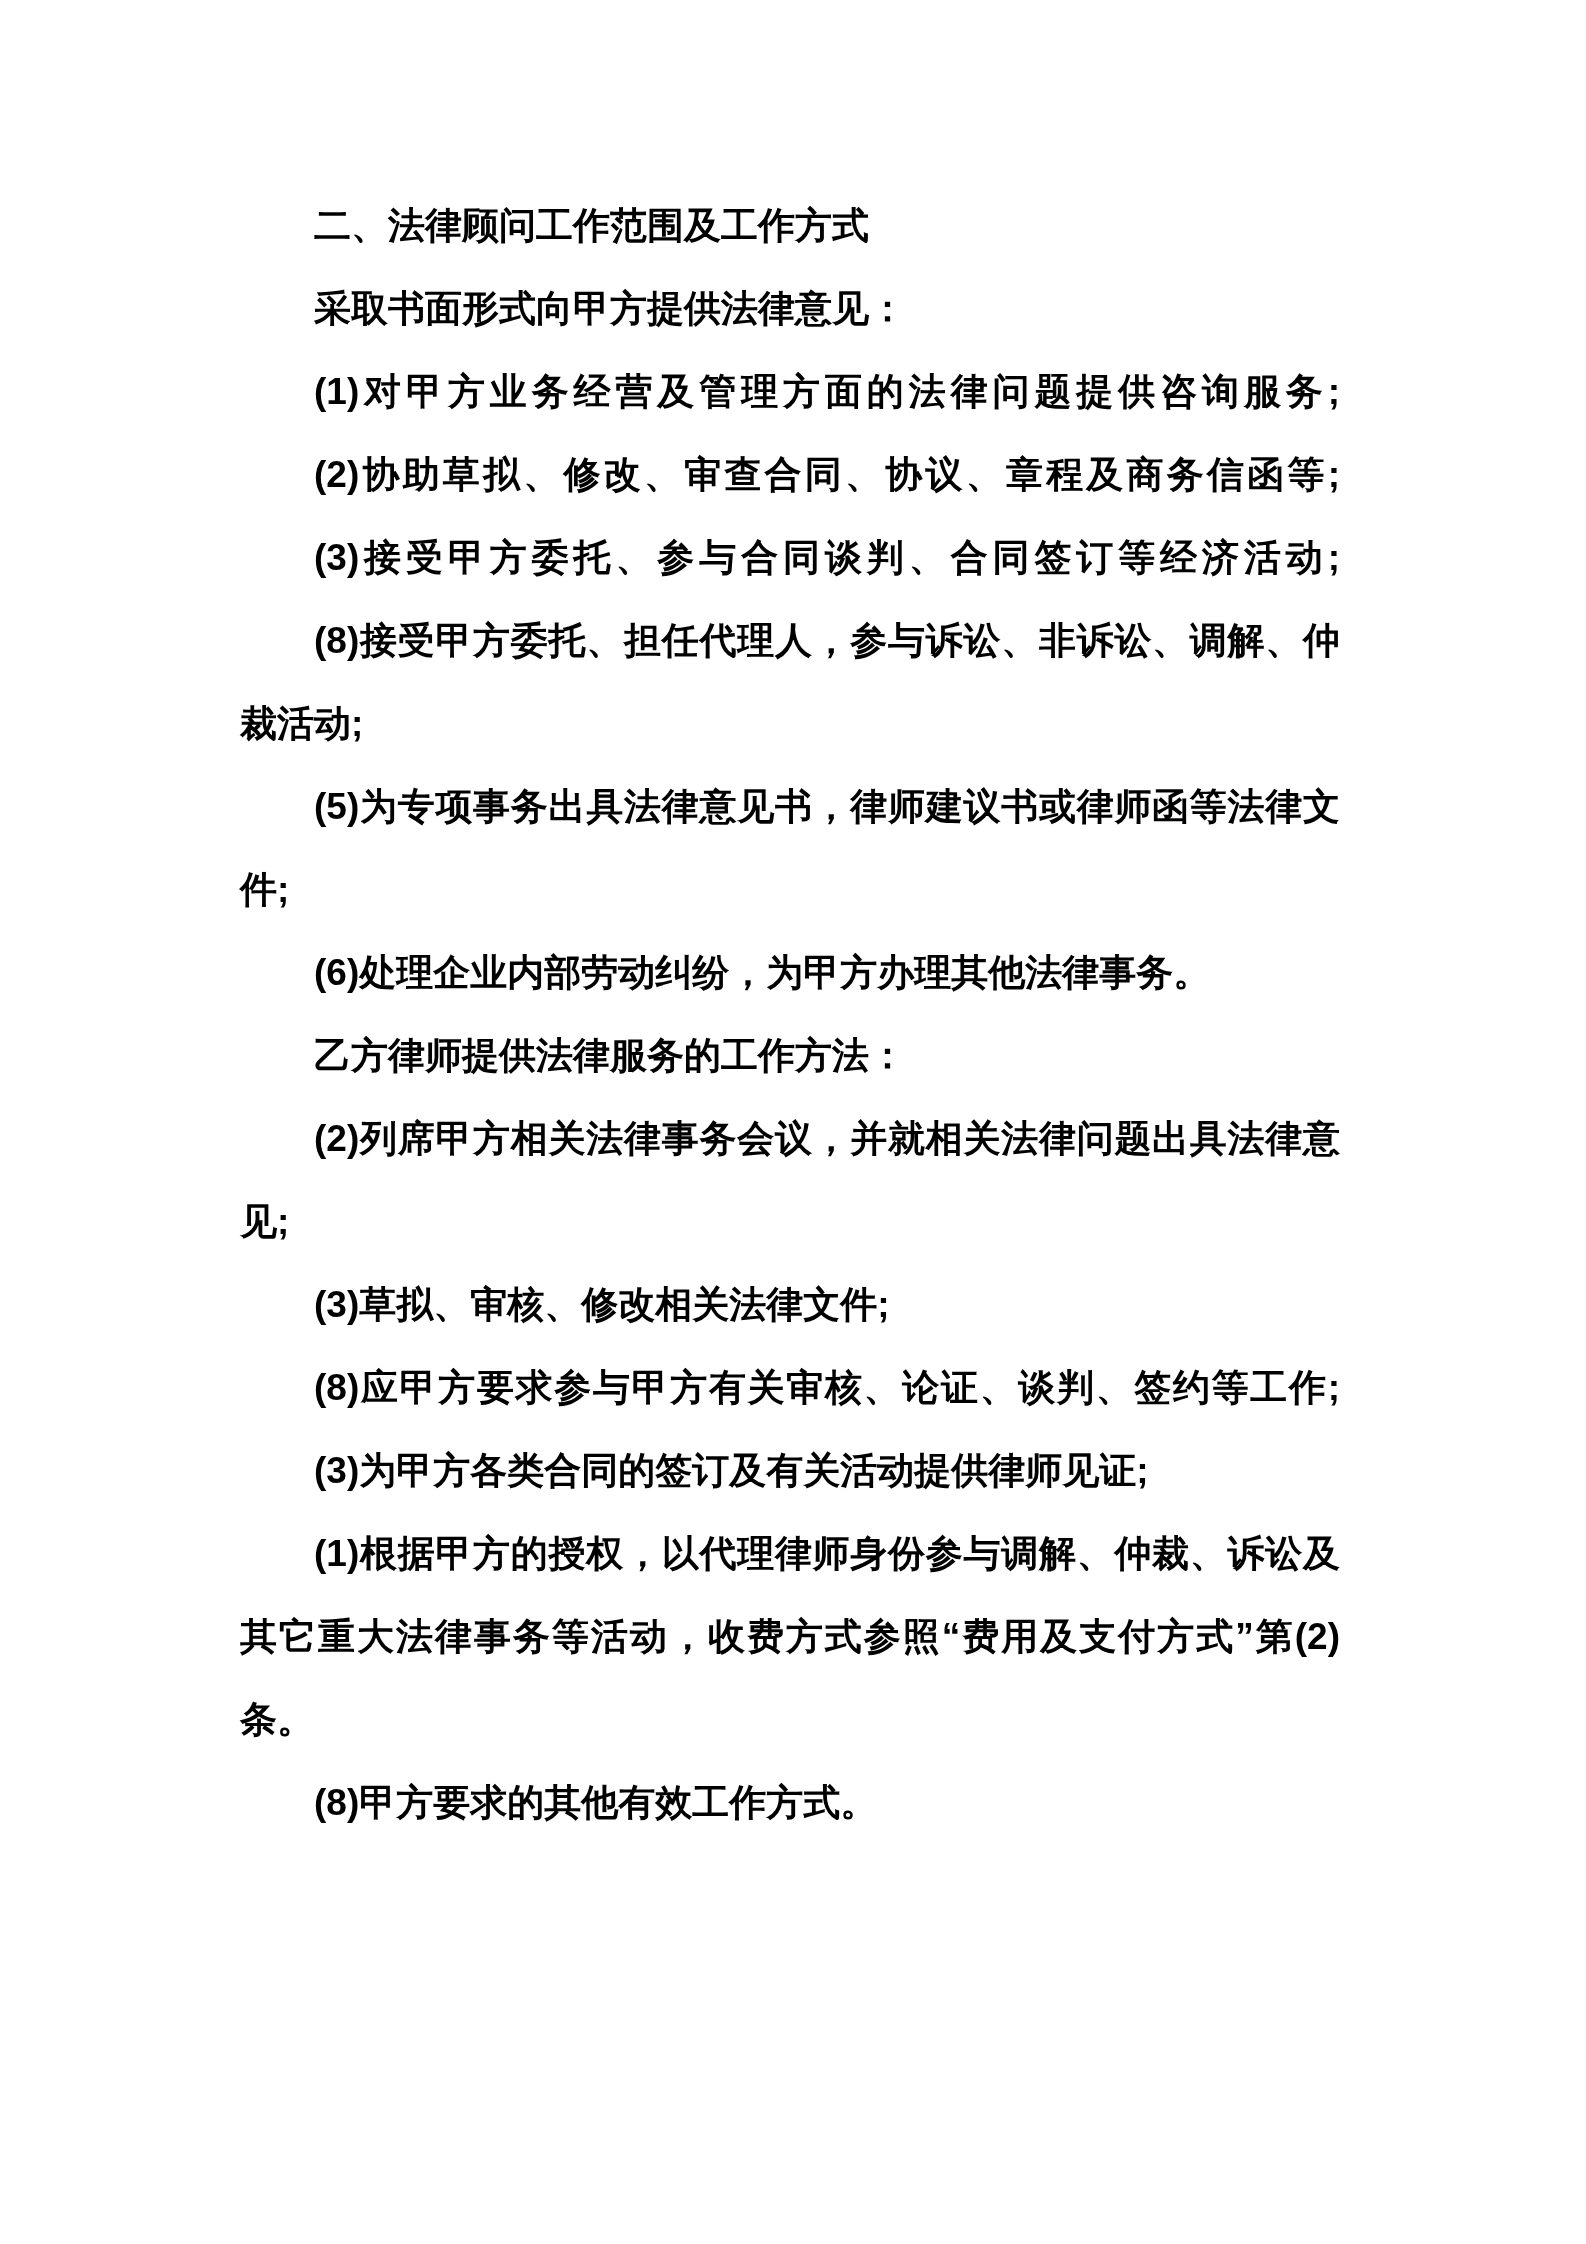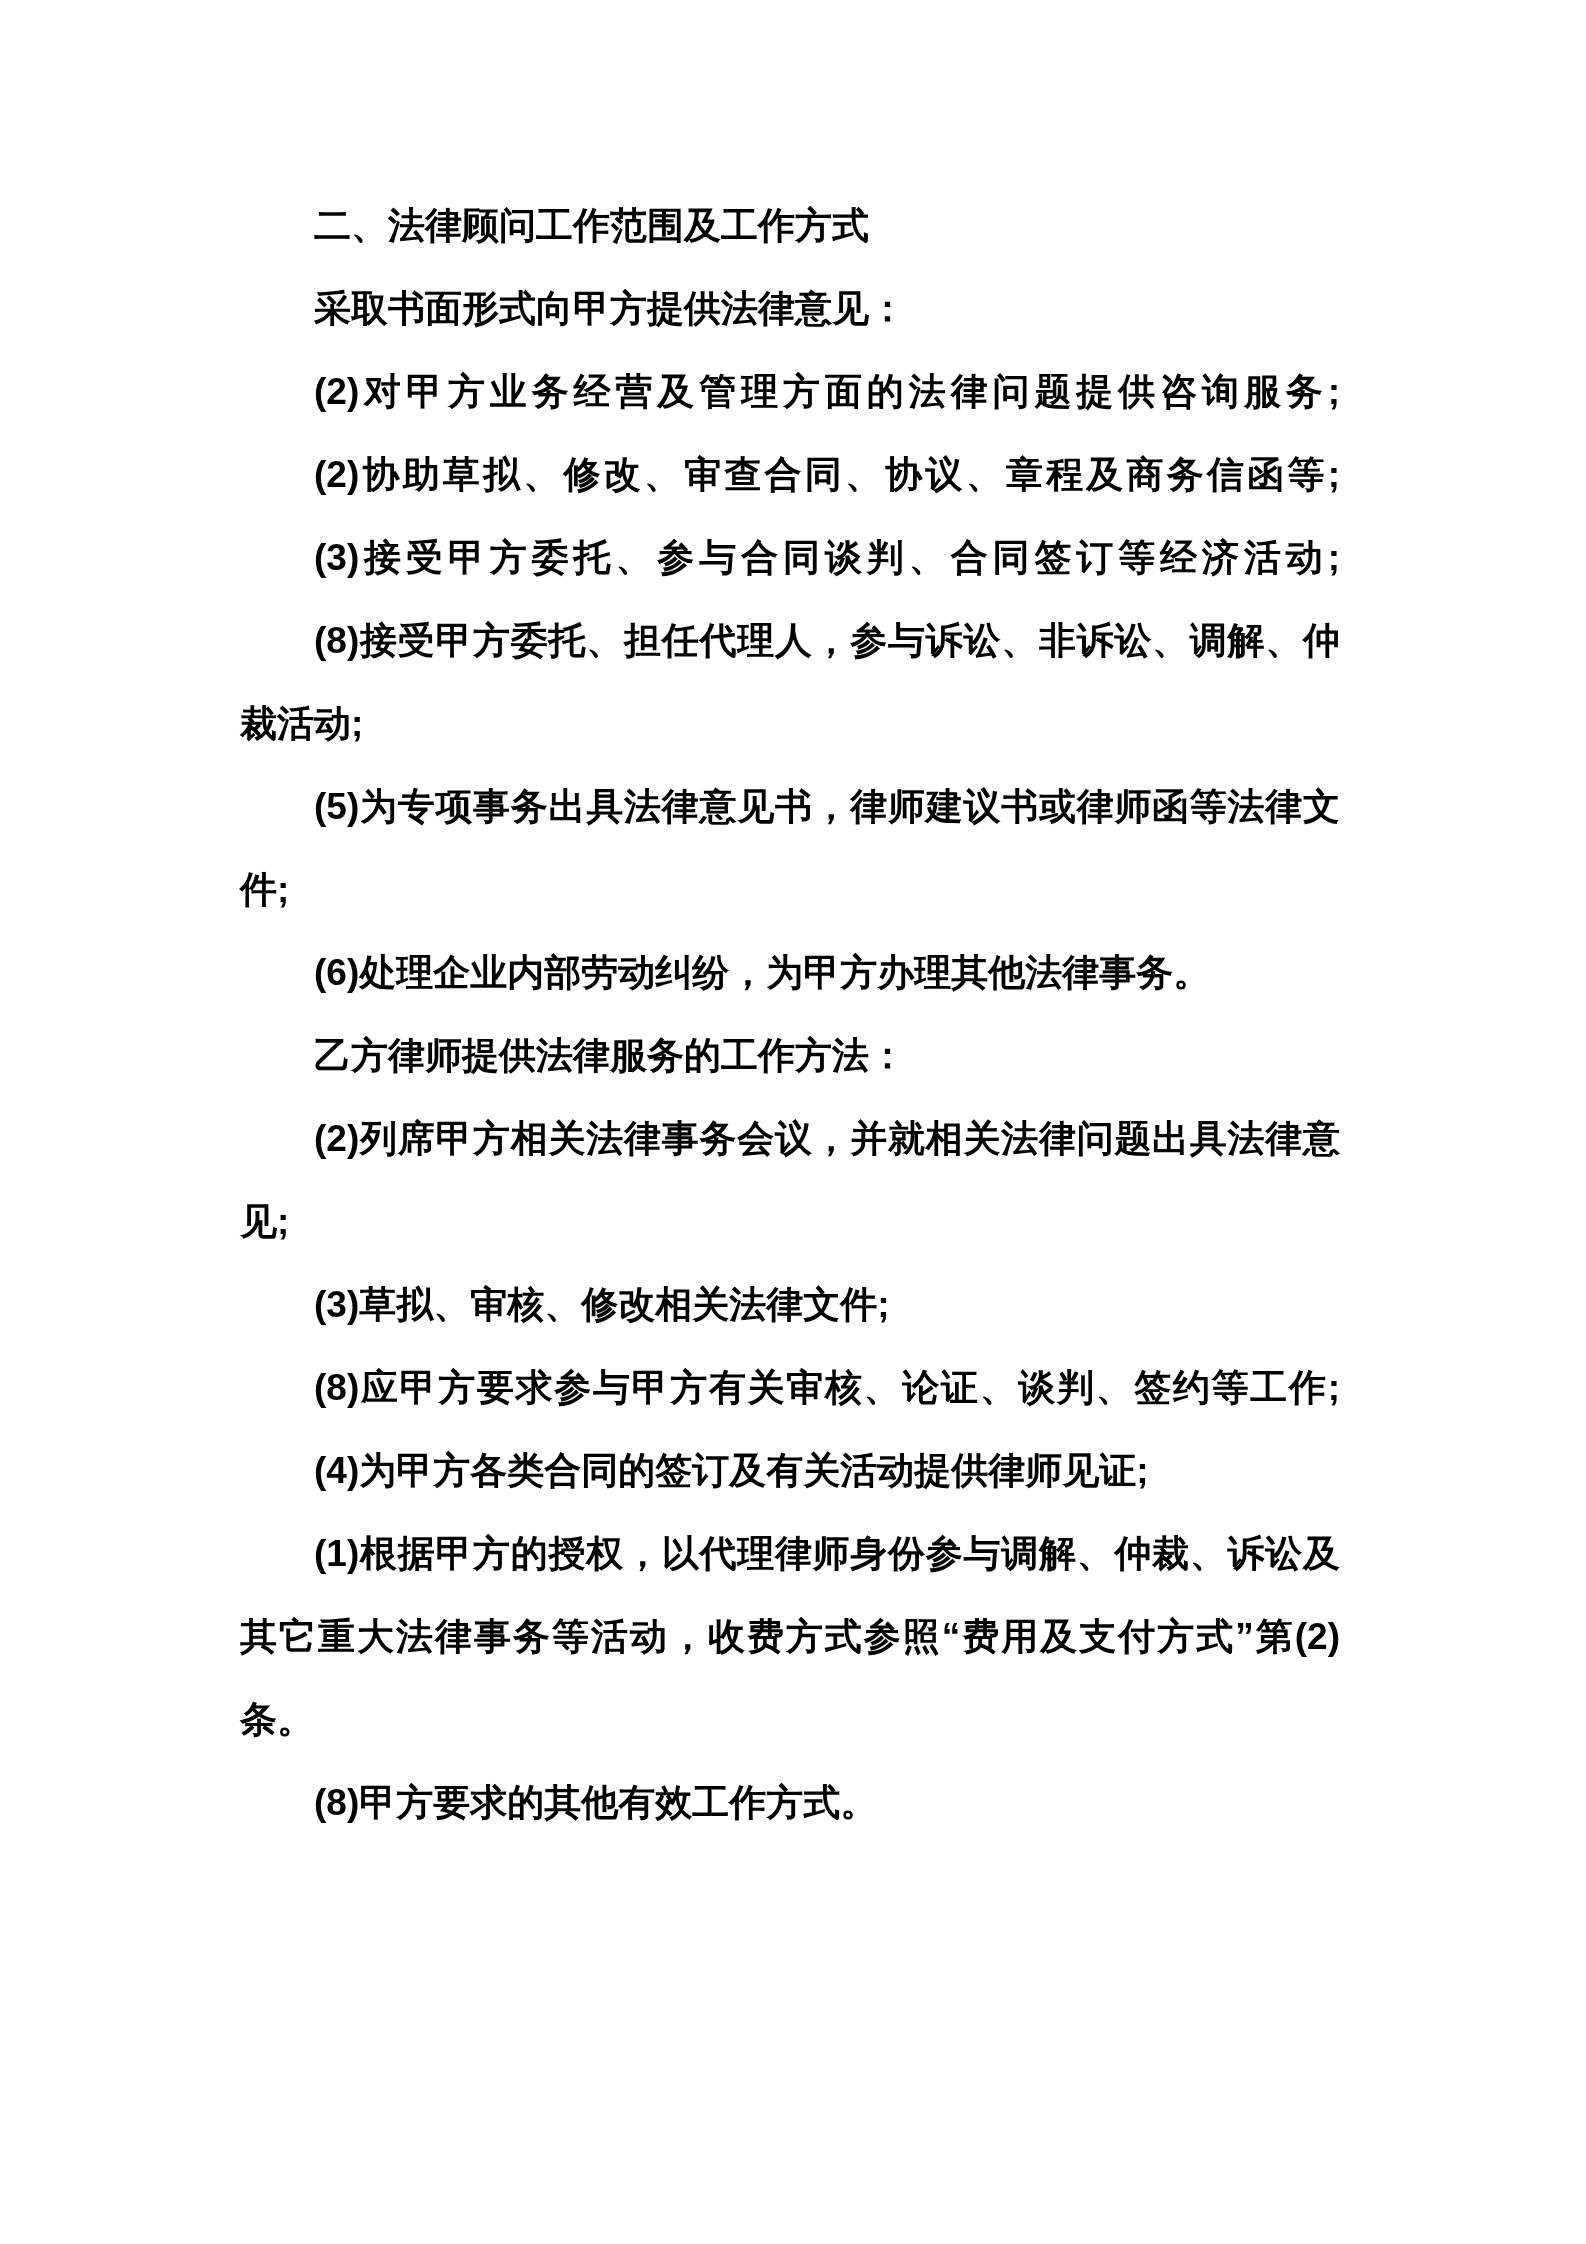--- a/index.html
+++ b/index.html
@@ -47,32 +47,32 @@
   }
 </style>
 </head>
 <body>
 
 <div class="page" style="background: rgb(255, 255, 255); color: rgb(0, 0, 0);">
   <div class="doc-body">
 
   <div class="doc-line indent">二、法律顾问工作范围及工作方式</div>
       <div class="doc-line indent">采取书面形式向甲方提供法律意见：</div>
-      <div class="doc-line indent justify">(2)对甲方业务经营及管理方面的法律问题提供咨询服务;</div>
+      <div class="doc-line indent justify">(1)对甲方业务经营及管理方面的法律问题提供咨询服务;</div>
       <div class="doc-line indent justify">(2)协助草拟、修改、审查合同、协议、章程及商务信函等;</div>
       <div class="doc-line indent justify">(3)接受甲方委托、参与合同谈判、合同签订等经济活动;</div>
       <div class="doc-line indent justify">(8)接受甲方委托、担任代理人，参与诉讼、非诉讼、调解、仲</div>
       <div class="doc-line">裁活动;</div>
       <div class="doc-line indent justify">(5)为专项事务出具法律意见书，律师建议书或律师函等法律文</div>
       <div class="doc-line">件;</div>
       <div class="doc-line indent">(6)处理企业内部劳动纠纷，为甲方办理其他法律事务。</div>
       <div class="doc-line indent">乙方律师提供法律服务的工作方法：</div>
       <div class="doc-line indent justify">(2)列席甲方相关法律事务会议，并就相关法律问题出具法律意</div>
       <div class="doc-line">见;</div>
       <div class="doc-line indent">(3)草拟、审核、修改相关法律文件;</div>
       <div class="doc-line indent justify">(8)应甲方要求参与甲方有关审核、论证、谈判、签约等工作;</div>
-      <div class="doc-line indent">(4)为甲方各类合同的签订及有关活动提供律师见证;</div>
+      <div class="doc-line indent">(3)为甲方各类合同的签订及有关活动提供律师见证;</div>
       <div class="doc-line indent justify">(1)根据甲方的授权，以代理律师身份参与调解、仲裁、诉讼及</div>
       <div class="doc-line justify">其它重大法律事务等活动，收费方式参照“费用及支付方式”第(2)</div>
       <div class="doc-line">条。</div>
       <div class="doc-line indent">(8)甲方要求的其他有效工作方式。</div>
     </div>
 </div>
 
 </body></html>

